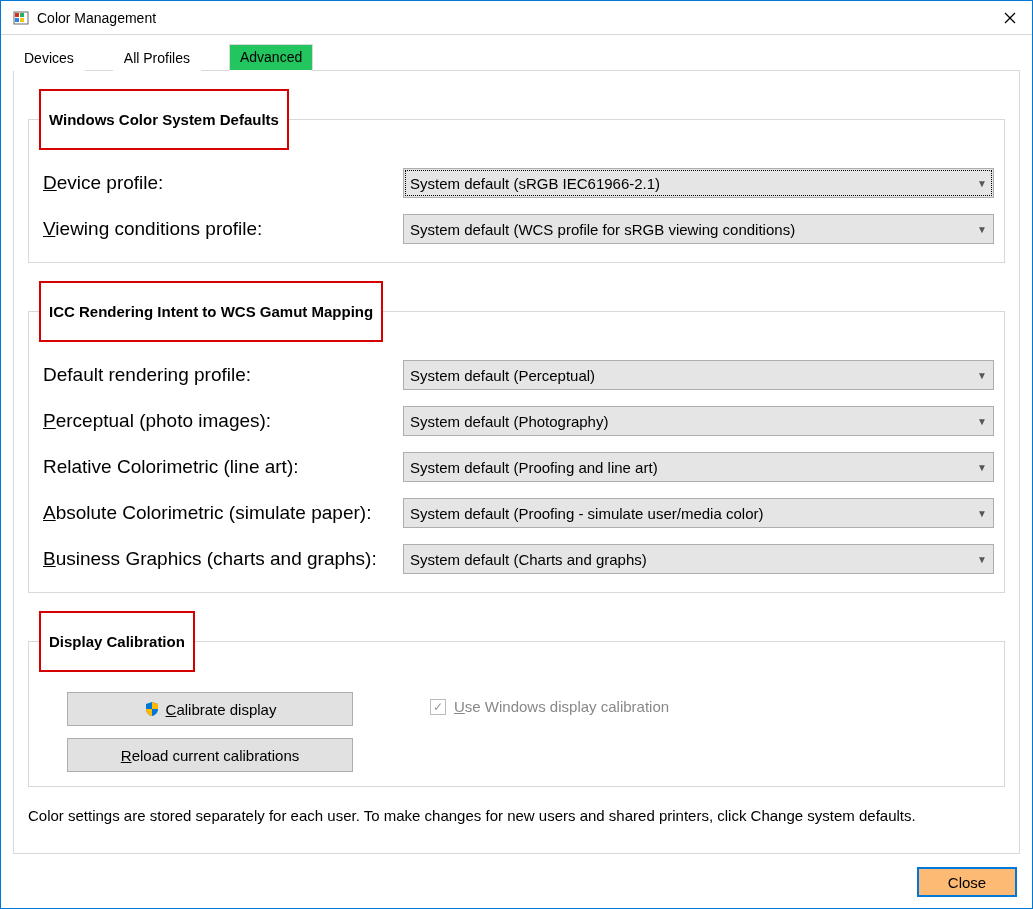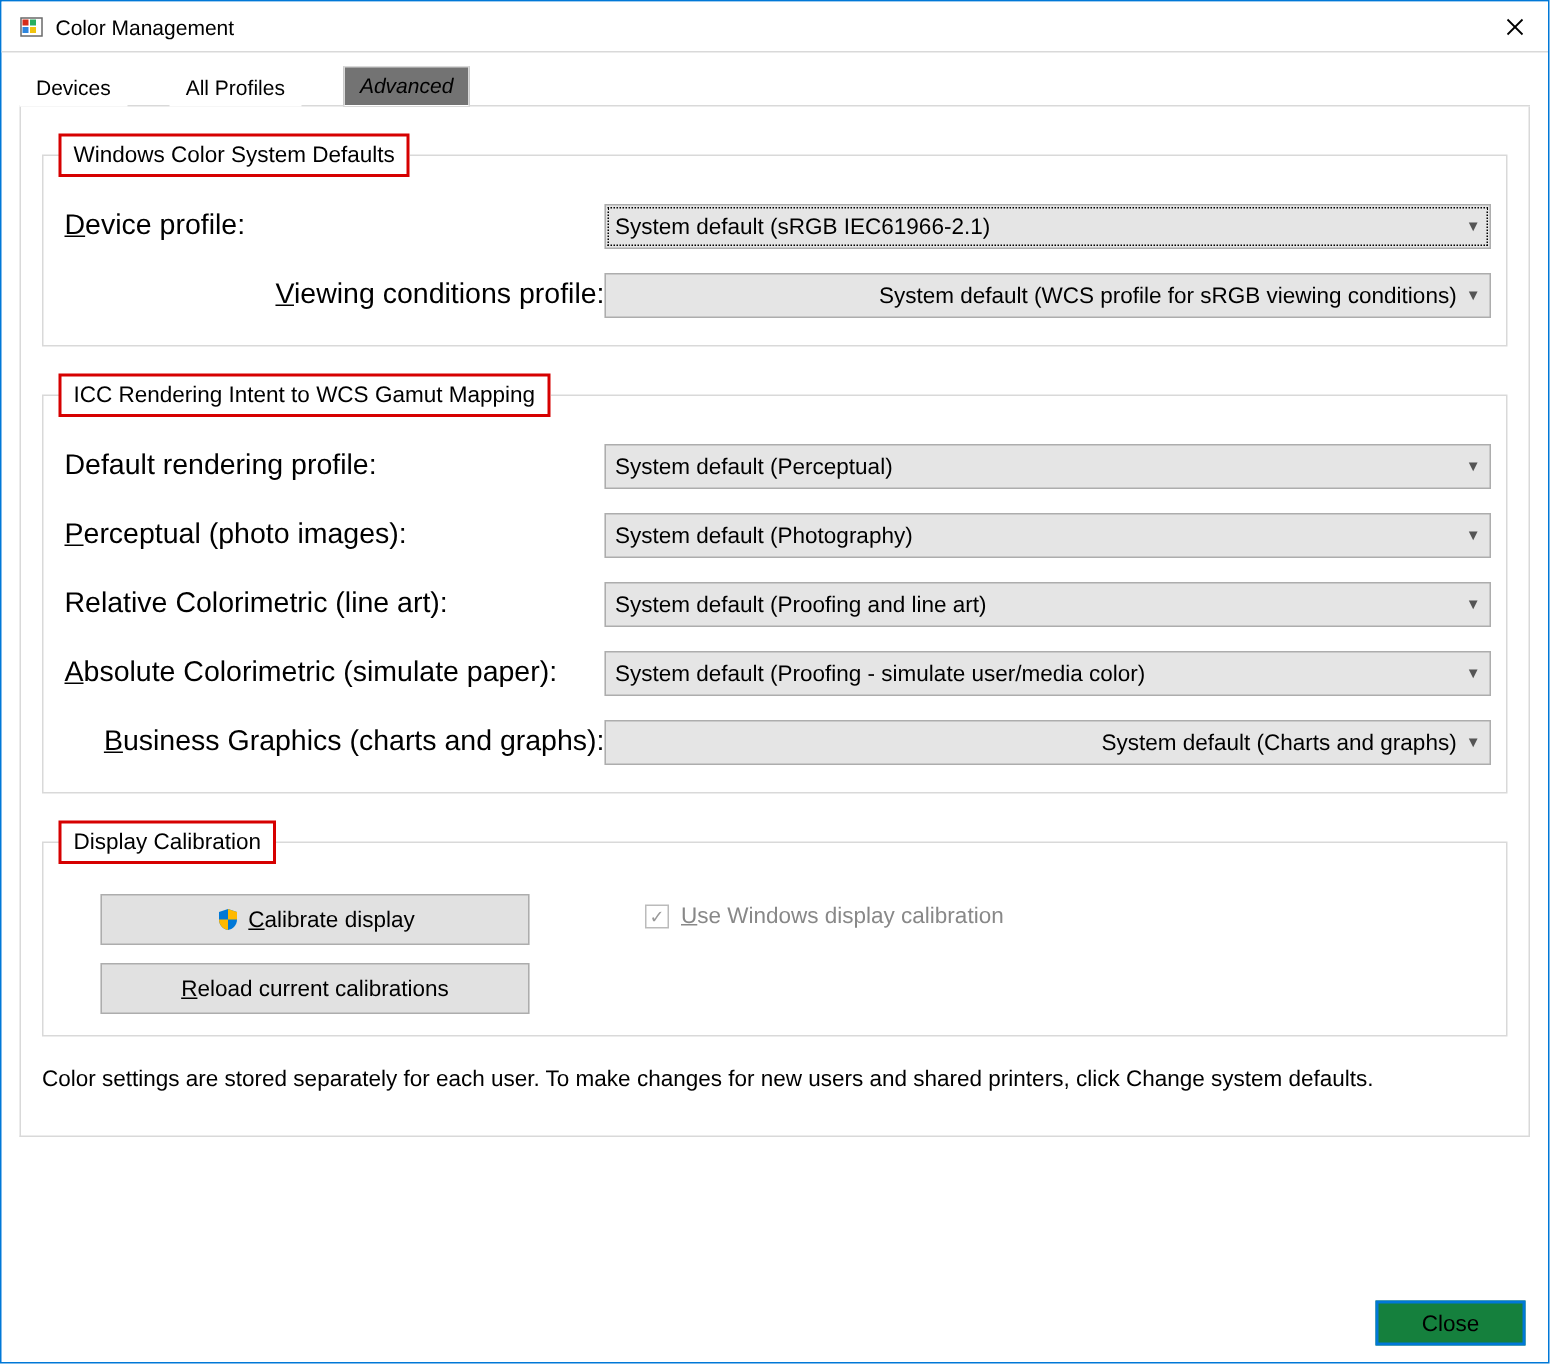--- a/index.html
+++ b/index.html
@@ -57,49 +57,49 @@
     position: relative;
     top: 1px;
     background: #fff;
   }
   .tab.inactive {
     border-color: transparent;
   }
   .tab.active {
     border: 1px solid #d9d9d9;
     border-bottom: 1px solid #fff;
-    background: #737373;
-    font-style: italic;
+    background: #22c55e;
   }
   .tabpanel {
     border: 1px solid #d9d9d9;
     border-top: none;
     padding: 18px 14px 14px 14px;
   }
   fieldset.group {
     border: 1px solid #d9d9d9;
     margin: 0 0 18px 0;
     padding: 12px 10px 14px 14px;
     position: relative;
   }
   fieldset.group > legend {
     padding: 0 4px;
     font-size: 15px;
   }
   .highlight-legend {
     border: 2px solid #d60000;
-    padding: 4px 8px !important;
+    padding: 20px 8px !important;
     margin-left: -4px;
+    font-weight: bold;
   }
   .row {
     display: flex;
     align-items: center;
     margin: 6px 0 16px 0;
   }
-  .row:last-child { margin-bottom: 4px; text-align: right; }
+  .row:last-child { margin-bottom: 4px; }
   .row-label {
     width: 360px;
     font-size: 19px;
   }
   .u { text-decoration: underline; }
   .combo {
     flex: 1;
     height: 30px;
     background: #e5e5e5;
     border: 1px solid #adadad;
@@ -174,21 +174,21 @@
     line-height: 1.45;
   }
   .bottom-bar {
     position: absolute;
     bottom: 12px;
     right: 16px;
   }
   .close-btn {
     width: 100px;
     height: 30px;
-    background: #15803d;
+    background: #fdba74;
     border: 2px solid #0078d7;
     font-size: 15px;
     display: inline-flex;
     align-items: center;
     justify-content: center;
     cursor: default;
   }
 </style>
 </head>
 <body>

